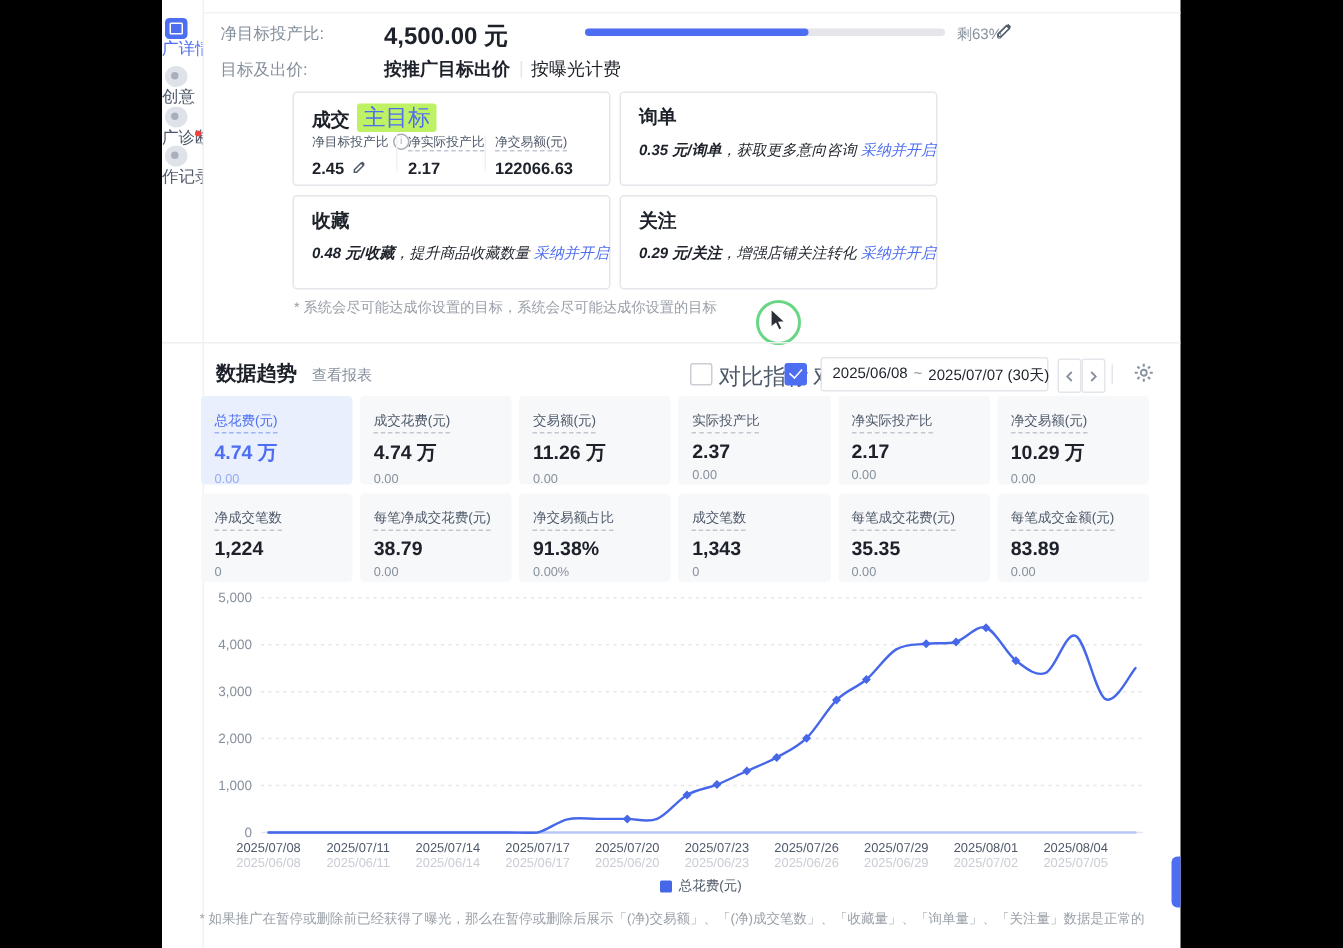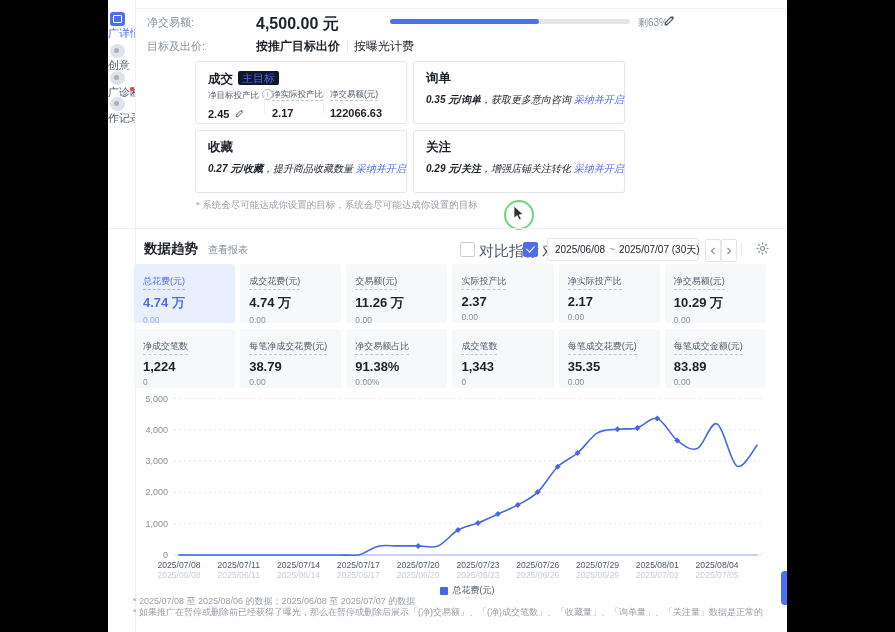--- a/index.html
+++ b/index.html
@@ -26,21 +26,21 @@
   #progress-track{position:absolute;left:282px;top:19px;width:240px;height:5px;border-radius:3px;background:#e5e6eb;}
   #progress-fill{height:5px;border-radius:3px;background:var(--accent);width:0;}
   .remain{font-size:10px;color:#86909c;}
   .bid-tab{font-size:12px;color:#1d2129;white-space:nowrap;cursor:pointer;}
   .bid-tab.sel{font-weight:bold;}
   .bid-sep{color:#e5e6eb;font-size:12px;}
 
   
   .goal-card{position:absolute;border:1px solid #e5e6eb;border-radius:3px;background:#fff;}
   .gc-title{font-size:12.5px;font-weight:bold;color:#1d2129;}
-  .gc-badge{font-size:11px;color:var(--accent);background:#0f172a;border-radius:2px;padding:1px 4px;margin-left:5px;vertical-align:1px;}
+  .gc-badge{font-size:15px;color:var(--accent);background:#bef264;border-radius:2px;padding:1px 4px;margin-left:5px;vertical-align:1px;}
   .gc-mlabel{font-size:8.5px;color:#4e5969;white-space:nowrap;}
   .gc-mlabel .dash{border-bottom:1px dashed #c2c7cf;padding-bottom:1px;}
   .gc-mvalue{font-size:11px;font-weight:bold;color:#1d2129;margin-top:6px;white-space:nowrap;}
   .gc-div{position:absolute;width:1px;background:#f0f1f3;}
   .gc-desc{font-size:10px;color:#1d2129;white-space:nowrap;font-style:italic;}
   .gc-link{font-size:10px;color:var(--accent);cursor:pointer;white-space:nowrap;}
   .info-i{display:inline-block;width:9px;height:9px;line-height:9px;border:1px solid #a9aeb8;border-radius:50%;
           color:#a9aeb8;font-size:7px;text-align:center;margin-left:3px;vertical-align:1px;font-style:normal;}
   .note{font-size:9.5px;color:#9aa0a8;white-space:nowrap;}
 
@@ -104,21 +104,21 @@
         <div class="side-icon plain"></div>
         <div class="side-label ">广诊断</div>
         <div class="side-dot" style="top:16px;"></div>
       </div>
       <div class="side-item" style="top: 97px;">
         <div class="side-icon plain"></div>
         <div class="side-label ">作记录</div>
       </div>
     </div>
 
-  <span class="abs lbl" style="left:39px;top:15px;">净交易额:</span>
+  <span class="abs lbl" style="left:39px;top:15px;">净目标投产比:</span>
   <span class="abs val-bold" style="left:148px;top:14px;">4,500.00 元</span>
   <div id="progress-track">
       <div id="progress-fill" style="width: 62%;"></div>
     </div>
   <span class="abs remain" style="left:530px;top:16px;">剩63%</span>
   <svg class="abs" style="left:556px;top:15px;" width="11" height="11" viewBox="0 0 11 11">
     <path d="M1.5 9.5 L1.5 7.6 L7 2.1 L8.9 4 L3.4 9.5 Z M7.8 1.3 L9.7 3.2" fill="none" stroke="#4e5969" stroke-width="1.1"></path>
   </svg>
 
   <span class="abs lbl" style="left:39px;top:39px;">目标及出价:</span>
@@ -154,21 +154,21 @@
     <div class="abs gc-title" style="left:12px;top:8px;">询单</div>
     <div class="abs gc-desc" style="left:12px;top:31px;">
       <b>0.35 元/询单</b><span>，获取更多意向咨询</span>
       <span class="gc-link">采纳并开启</span>
     </div>
   </div>
 
   <div class="goal-card" style="left:87px;top:130px;width:210px;height:61px;">
     <div class="abs gc-title" style="left:12px;top:8px;">收藏</div>
     <div class="abs gc-desc" style="left:12px;top:31px;">
-      <b>0.27 元/收藏</b><span>，提升商品收藏数量</span>
+      <b>0.48 元/收藏</b><span>，提升商品收藏数量</span>
       <span class="gc-link">采纳并开启</span>
     </div>
   </div>
 
   <div class="goal-card" style="left:305px;top:130px;width:210px;height:61px;">
     <div class="abs gc-title" style="left:12px;top:8px;">关注</div>
     <div class="abs gc-desc" style="left:12px;top:31px;">
       <b>0.29 元/关注</b><span>，增强店铺关注转化</span>
       <span class="gc-link">采纳并开启</span>
     </div>
@@ -289,17 +289,16 @@
       <path d="M509.46 34.17399999999999 L512.46 37.17399999999999 L509.46 40.17399999999999 L506.46 37.17399999999999 Z" fill="#4667e8"></path>
       <path d="M529.39 32.922 L532.39 35.922 L529.39 38.922 L526.39 35.922 Z" fill="#4667e8"></path>
       <path d="M549.3199999999999 23.531999999999982 L552.3199999999999 26.531999999999982 L549.3199999999999 29.531999999999982 L546.3199999999999 26.531999999999982 Z" fill="#4667e8"></path>
       <path d="M569.25 45.44199999999999 L572.25 48.44199999999999 L569.25 51.44199999999999 L566.25 48.44199999999999 Z" fill="#4667e8"></path>
     </svg>
   <div id="legend">
     <div class="legend-sq" id="legend-sq" style="background: rgb(70, 103, 232);"></div>
     <span class="legend-txt">总花费(元)</span>
   </div>
 
-  <span class="abs foot" style="left:25px;top:595px;">* 2025/07/08 至 2025/08/06 的数据；2025/06/08 至 2025/07/07 的数据</span>
   <span class="abs foot" style="left:25px;top:606px;">* 如果推广在暂停或删除前已经获得了曝光，那么在暂停或删除后展示「(净)交易额」、「(净)成交笔数」、「收藏量」、「询单量」、「关注量」数据是正常的</span>
 
   <div id="float-tab"></div>
 </div>
 
 </body></html>

